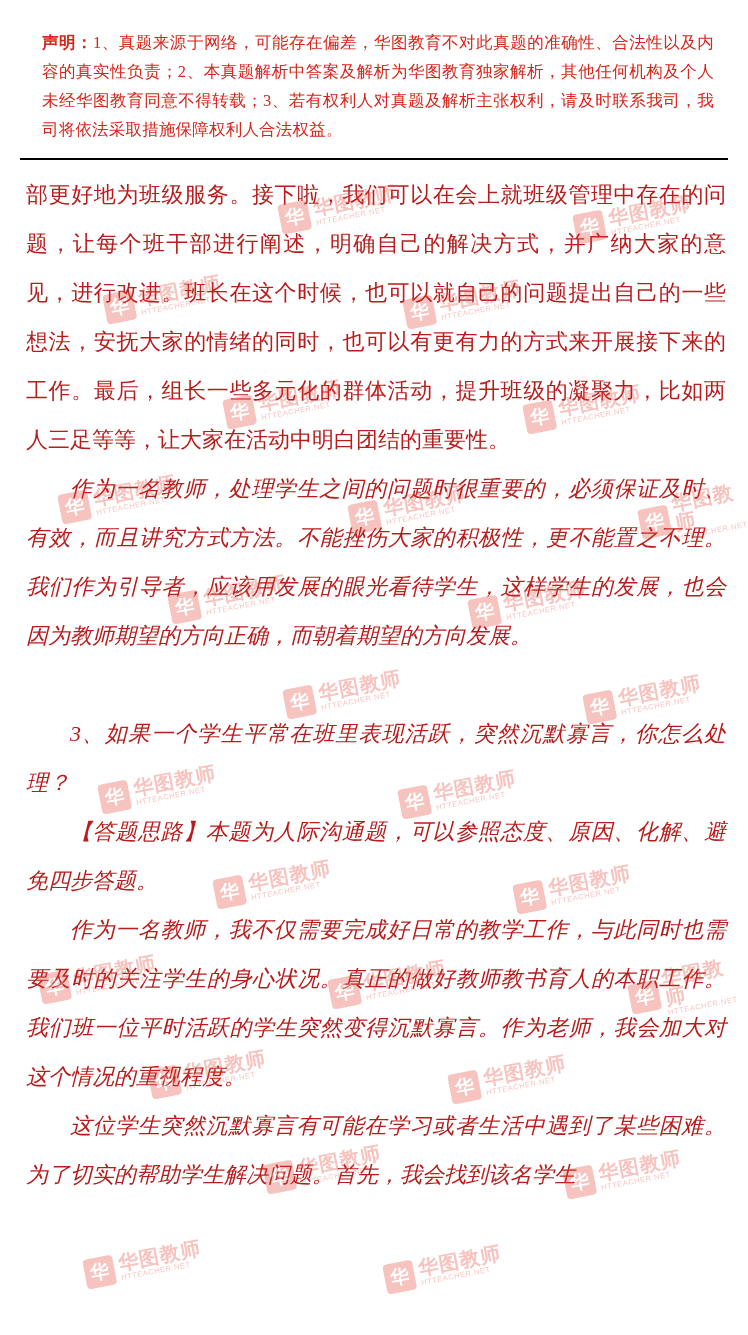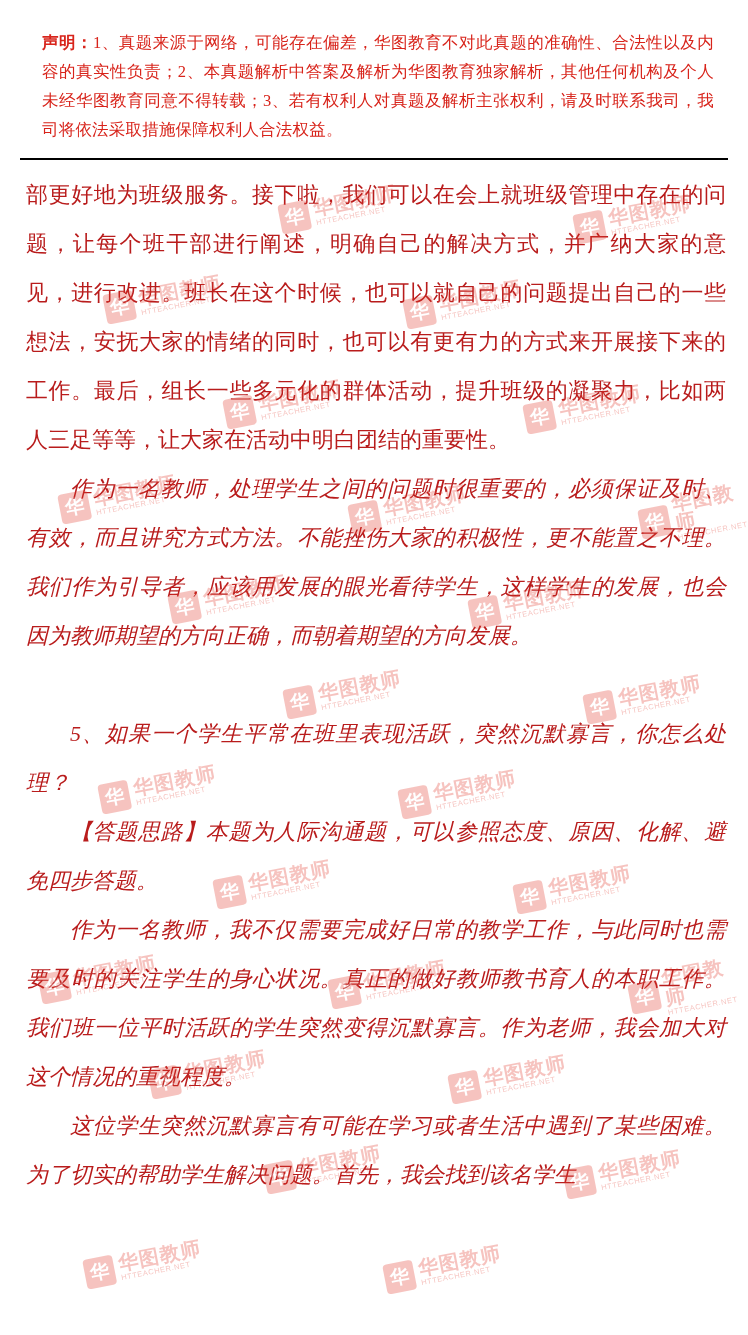--- a/index.html
+++ b/index.html
@@ -130,21 +130,21 @@
 
   <div class="disclaimer">
     <span class="lead">声明：</span><span>1、真题来源于网络，可能存在偏差，华图教育不对此真题的准确性、合法性以及内容的真实性负责；2、本真题解析中答案及解析为华图教育独家解析，其他任何机构及个人未经华图教育同意不得转载；3、若有权利人对真题及解析主张权利，请及时联系我司，我司将依法采取措施保障权利人合法权益。</span>
   </div>
 
   <div class="rule"></div>
 
   <div class="content">
     <p>部更好地为班级服务。接下啦，我们可以在会上就班级管理中存在的问题，让每个班干部进行阐述，明确自己的解决方式，并广纳大家的意见，进行改进。班长在这个时候，也可以就自己的问题提出自己的一些想法，安抚大家的情绪的同时，也可以有更有力的方式来开展接下来的工作。最后，组长一些多元化的群体活动，提升班级的凝聚力，比如两人三足等等，让大家在活动中明白团结的重要性。</p>
     <p class="indent">作为一名教师，处理学生之间的问题时很重要的，必须保证及时、有效，而且讲究方式方法。不能挫伤大家的积极性，更不能置之不理。我们作为引导者，应该用发展的眼光看待学生，这样学生的发展，也会因为教师期望的方向正确，而朝着期望的方向发展。</p>
-    <p class="indent gap-before">5、如果一个学生平常在班里表现活跃，突然沉默寡言，你怎么处理？</p>
+    <p class="indent gap-before">3、如果一个学生平常在班里表现活跃，突然沉默寡言，你怎么处理？</p>
     <p class="indent">【答题思路】本题为人际沟通题，可以参照态度、原因、化解、避免四步答题。</p>
     <p class="indent">作为一名教师，我不仅需要完成好日常的教学工作，与此同时也需要及时的关注学生的身心状况。真正的做好教师教书育人的本职工作。我们班一位平时活跃的学生突然变得沉默寡言。作为老师，我会加大对这个情况的重视程度。</p>
     <p class="indent">这位学生突然沉默寡言有可能在学习或者生活中遇到了某些困难。为了切实的帮助学生解决问题。首先，我会找到该名学生</p>
   </div>
 
   <div class="wm-layer" id="wm-layer">
       <div class="wm" style="left: 280px; top: 205px;">
         <div class="wm-mark">华</div>
         <div class="wm-text">
           <div class="wm-main">华图教师</div>

